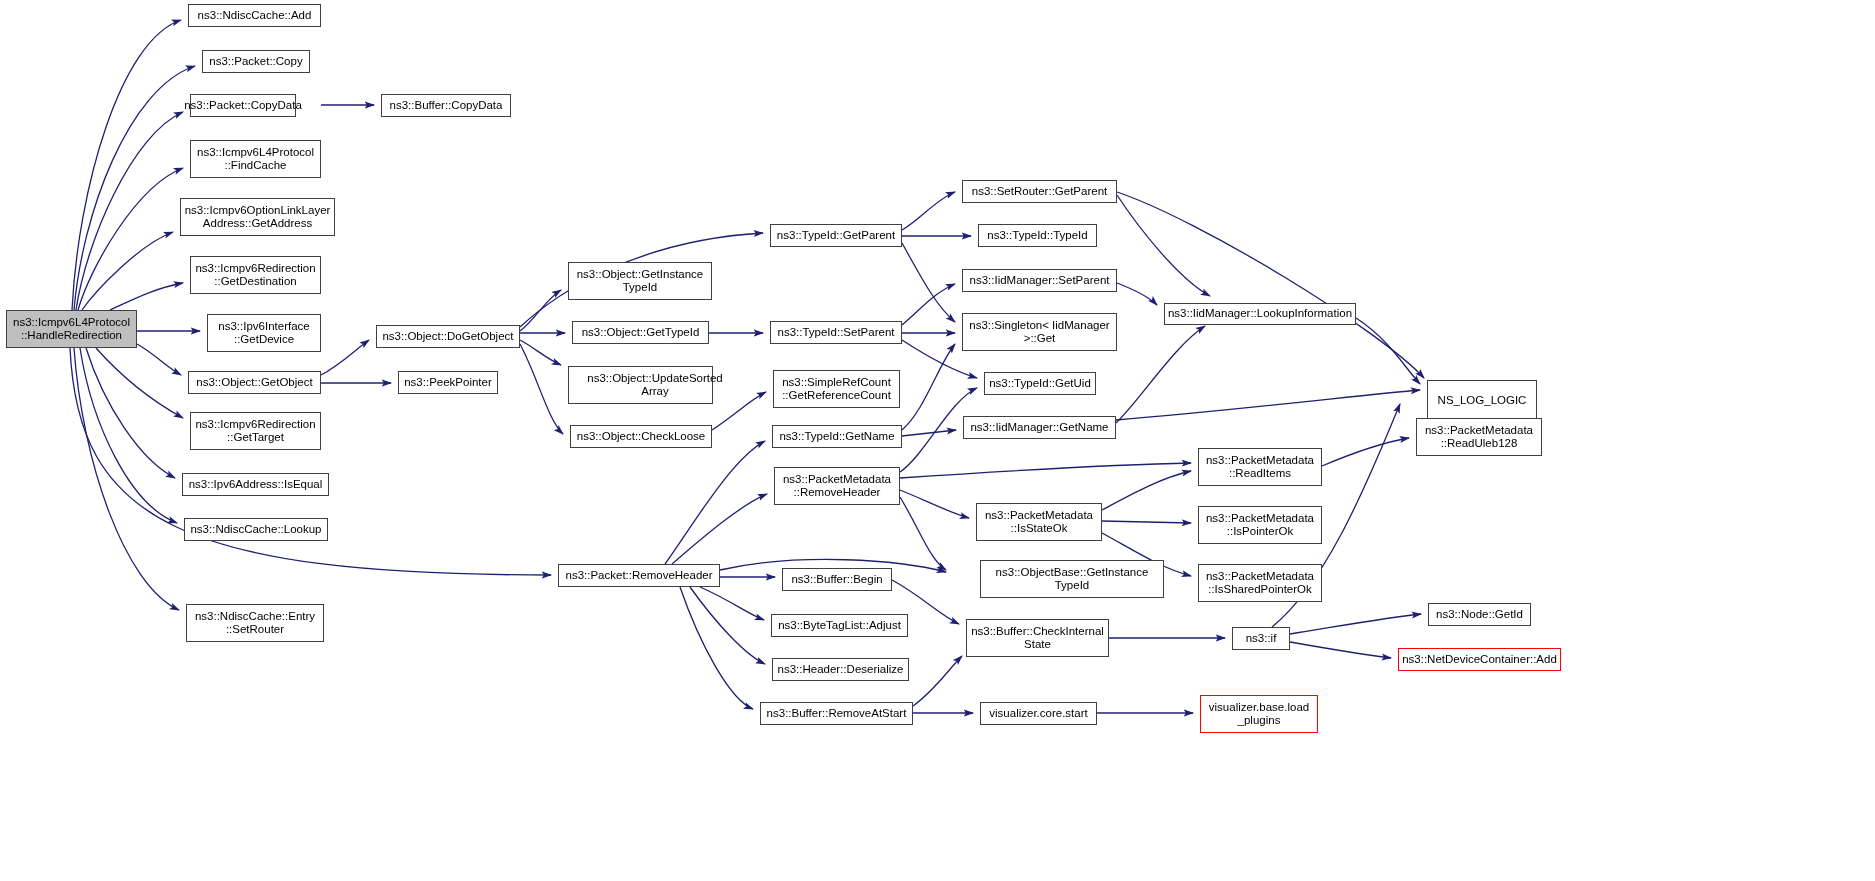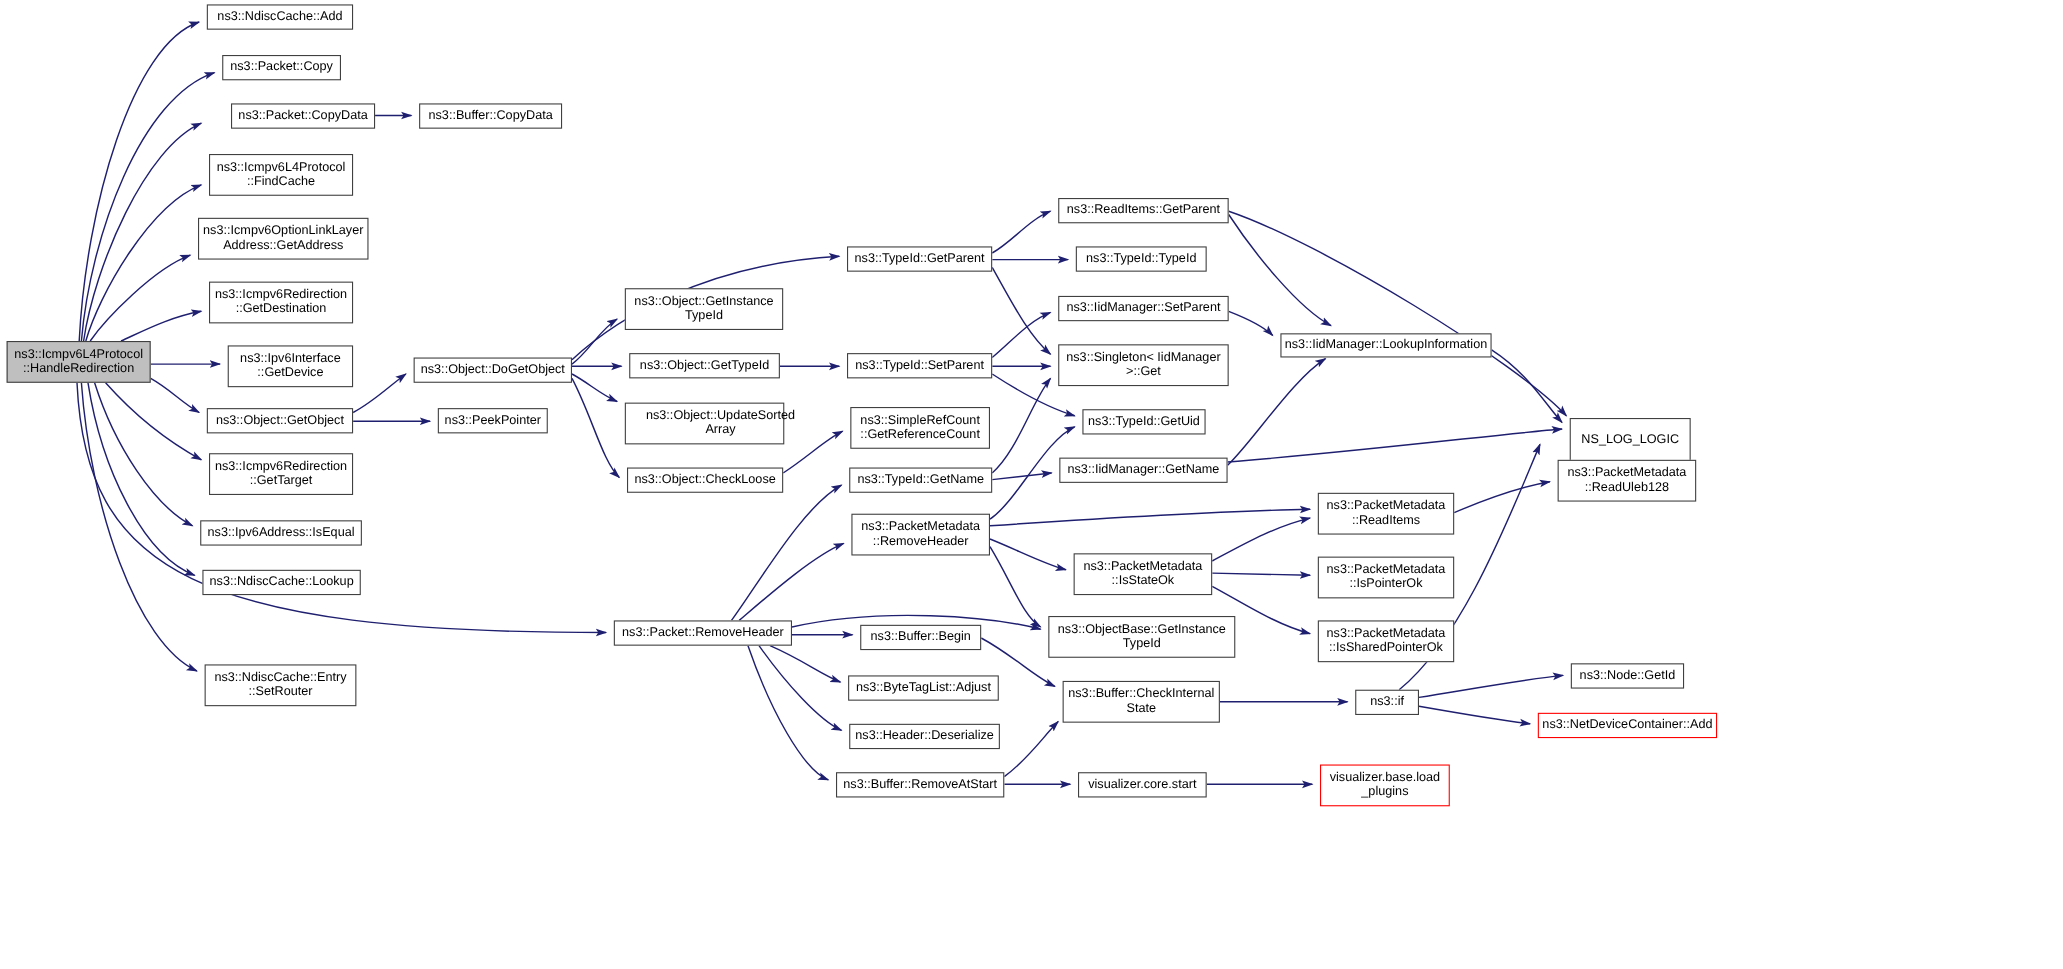--- a/index.html
+++ b/index.html
@@ -109,21 +109,21 @@
         <path d="M 1272 627 C 1330 580 1372 470 1400 404" marker-end="url(#arrow)"></path>
         <path d="M 1290 634 C 1340 626 1390 617 1421 614" marker-end="url(#arrow)"></path>
         <path d="M 1290 642 C 1330 649 1365 655 1391 658" marker-end="url(#arrow)"></path>
       </g>
   </svg>
   <div id="node-layer">
       <div class="node root" style="left: 6px; top: 310px; width: 131px; height: 38px;">ns3::Icmpv6L4Protocol
 ::HandleRedirection</div>
       <div class="node" style="left: 188px; top: 4px; width: 133px; height: 23px;">ns3::NdiscCache::Add</div>
       <div class="node" style="left: 202px; top: 50px; width: 108px; height: 23px;">ns3::Packet::Copy</div>
-      <div class="node" style="left: 190px; top: 94px; width: 131px; height: 23px; margin-left: 20px;">ns3::Packet::CopyData</div>
+      <div class="node" style="left: 190px; top: 94px; width: 106px; height: 23px;">ns3::Packet::CopyData</div>
       <div class="node" style="left: 381px; top: 94px; width: 130px; height: 23px; text-align: right;">ns3::Buffer::CopyData</div>
       <div class="node" style="left: 190px; top: 140px; width: 131px; height: 38px;">ns3::Icmpv6L4Protocol
 ::FindCache</div>
       <div class="node" style="left: 180px; top: 198px; width: 155px; height: 38px;">ns3::Icmpv6OptionLinkLayer
 Address::GetAddress</div>
       <div class="node" style="left: 190px; top: 256px; width: 131px; height: 38px;">ns3::Icmpv6Redirection
 ::GetDestination</div>
       <div class="node" style="left: 207px; top: 314px; width: 114px; height: 38px;">ns3::Ipv6Interface
 ::GetDevice</div>
       <div class="node" style="left: 188px; top: 371px; width: 133px; height: 23px;">ns3::Object::GetObject</div>
@@ -146,30 +146,30 @@
       <div class="node" style="left: 773px; top: 370px; width: 127px; height: 38px;">ns3::SimpleRefCount
 ::GetReferenceCount</div>
       <div class="node" style="left: 772px; top: 425px; width: 130px; height: 23px;">ns3::TypeId::GetName</div>
       <div class="node" style="left: 774px; top: 467px; width: 126px; height: 38px;">ns3::PacketMetadata
 ::RemoveHeader</div>
       <div class="node" style="left: 558px; top: 564px; width: 162px; height: 23px;">ns3::Packet::RemoveHeader</div>
       <div class="node" style="left: 782px; top: 568px; width: 110px; height: 23px;">ns3::Buffer::Begin</div>
       <div class="node" style="left: 771px; top: 614px; width: 137px; height: 23px;">ns3::ByteTagList::Adjust</div>
       <div class="node" style="left: 772px; top: 658px; width: 137px; height: 23px;">ns3::Header::Deserialize</div>
       <div class="node" style="left: 760px; top: 702px; width: 153px; height: 23px;">ns3::Buffer::RemoveAtStart</div>
-      <div class="node" style="left: 962px; top: 180px; width: 155px; height: 23px;">ns3::ReadItems::GetParent</div>
+      <div class="node" style="left: 962px; top: 180px; width: 155px; height: 23px;">ns3::SetRouter::GetParent</div>
       <div class="node" style="left: 978px; top: 224px; width: 119px; height: 23px;">ns3::TypeId::TypeId</div>
       <div class="node" style="left: 962px; top: 269px; width: 155px; height: 23px;">ns3::IidManager::SetParent</div>
       <div class="node" style="left: 962px; top: 313px; width: 155px; height: 38px;">ns3::Singleton&lt; IidManager
 &gt;::Get</div>
       <div class="node" style="left: 984px; top: 372px; width: 112px; height: 23px;">ns3::TypeId::GetUid</div>
       <div class="node" style="left: 963px; top: 416px; width: 153px; height: 23px;">ns3::IidManager::GetName</div>
       <div class="node" style="left: 976px; top: 503px; width: 126px; height: 38px;">ns3::PacketMetadata
 ::IsStateOk</div>
-      <div class="node" style="left: 953px; top: 560px; width: 170px; height: 38px;">ns3::ObjectBase::GetInstance
+      <div class="node" style="left: 980px; top: 560px; width: 184px; height: 38px;">ns3::ObjectBase::GetInstance
 TypeId</div>
       <div class="node" style="left: 966px; top: 619px; width: 143px; height: 38px;">ns3::Buffer::CheckInternal
 State</div>
       <div class="node" style="left: 980px; top: 702px; width: 117px; height: 23px;">visualizer.core.start</div>
       <div class="node" style="left: 1164px; top: 303px; width: 192px; height: 22px;">ns3::IidManager::LookupInformation</div>
       <div class="node" style="left: 1198px; top: 448px; width: 124px; height: 38px;">ns3::PacketMetadata
 ::ReadItems</div>
       <div class="node" style="left: 1198px; top: 506px; width: 124px; height: 38px;">ns3::PacketMetadata
 ::IsPointerOk</div>
       <div class="node" style="left: 1198px; top: 564px; width: 124px; height: 38px;">ns3::PacketMetadata

